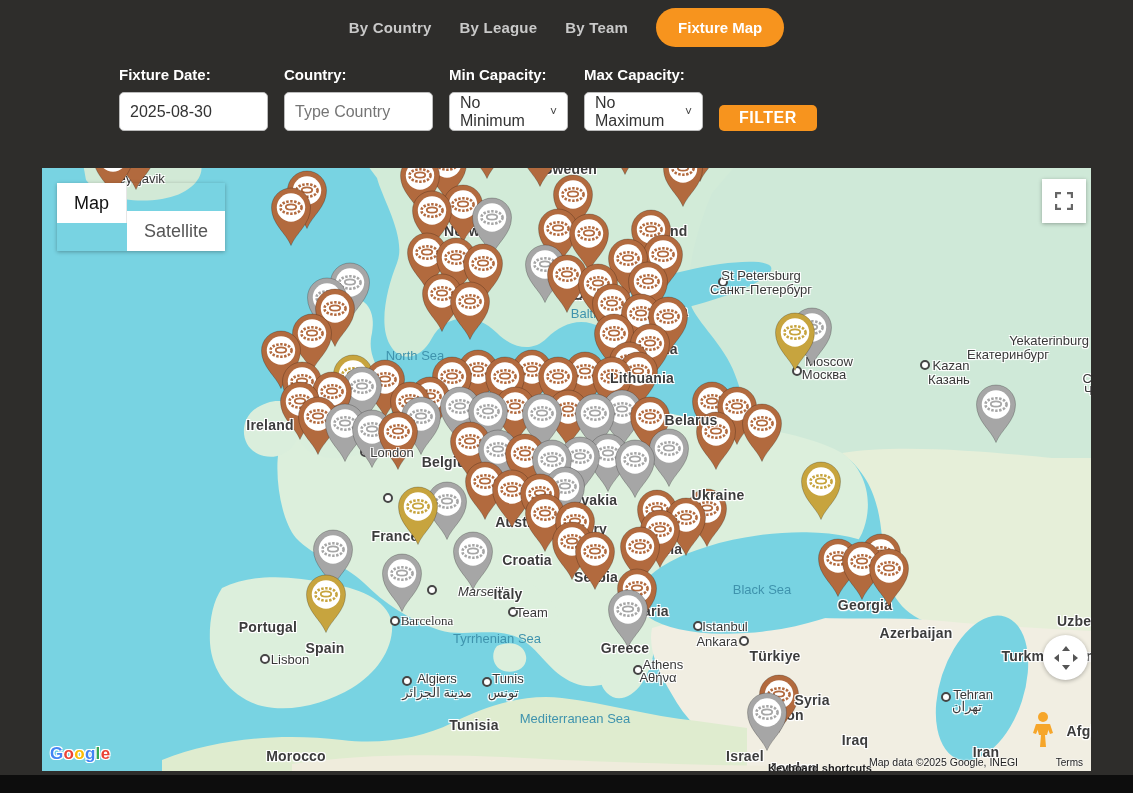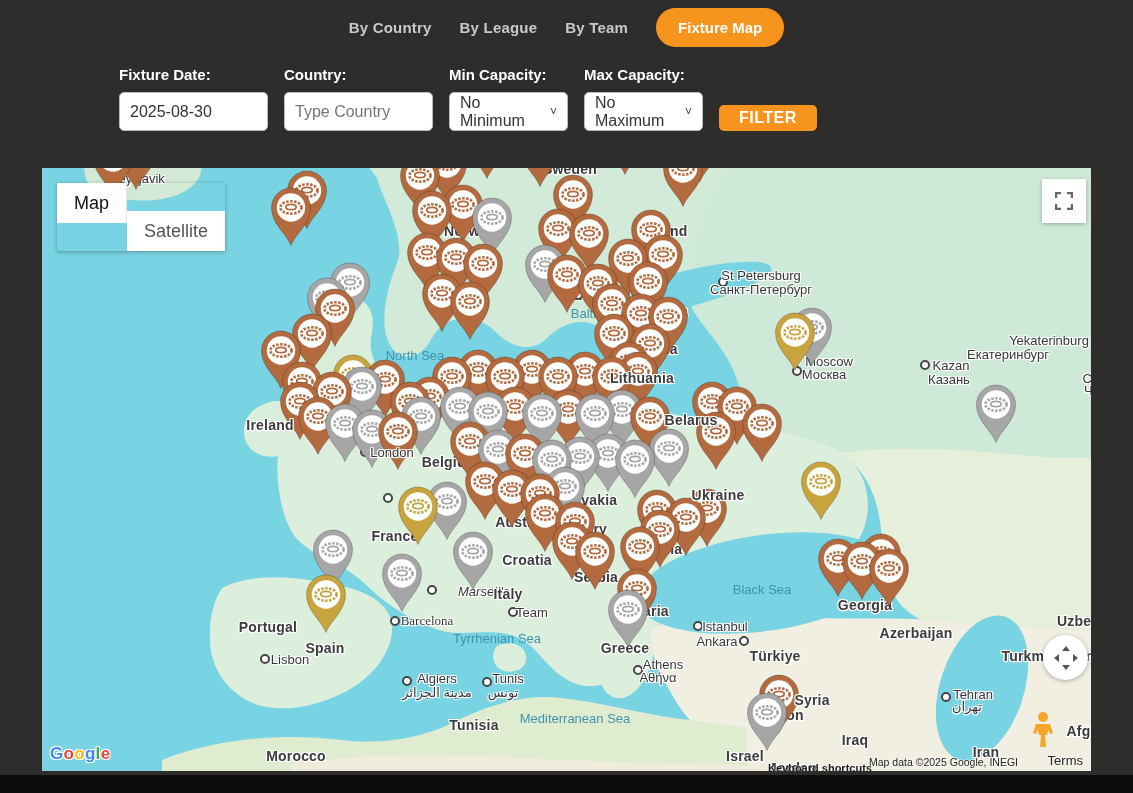--- a/index.html
+++ b/index.html
@@ -45,21 +45,21 @@
   .mt-idle{color:#565656;font-weight:500;margin-top:28px;}
   .fullscreen{position:absolute;right:5px;top:11px;width:44px;height:44px;background:#fff;z-index:20;
     display:flex;align-items:center;justify-content:center;box-shadow:0 1px 4px rgba(0,0,0,.3);cursor:pointer;}
   .pancircle{position:absolute;left:1001px;top:467px;width:45px;height:45px;border-radius:50%;background:#fff;z-index:20;
     box-shadow:0 1px 4px rgba(0,0,0,.3);display:flex;align-items:center;justify-content:center;cursor:pointer;}
   .pegman{position:absolute;left:990px;top:543px;z-index:20;cursor:grab;}
   .glogo{position:absolute;left:8px;bottom:7px;z-index:20;font-size:17px;font-weight:700;letter-spacing:.3px;cursor:pointer;
     text-shadow:-1px -1px 0 #fff,1px -1px 0 #fff,-1px 1px 0 #fff,1px 1px 0 #fff;}
   .attr{position:absolute;right:73px;bottom:3px;z-index:20;font-size:10.5px;color:#222;
     text-shadow:0 0 2px #fff,0 0 2px #fff;}
-  .terms{position:absolute;right:8px;bottom:3px;z-index:20;font-size:13px;color:#222;cursor:pointer;
+  .terms{position:absolute;right:8px;bottom:3px;z-index:20;font-size:10px;color:#222;cursor:pointer;
     text-shadow:0 0 2px #fff,0 0 2px #fff;}
   .kbd{position:absolute;left:726px;bottom:-3px;z-index:20;font-size:11px;font-weight:700;color:#1d1d1d;cursor:pointer;
     text-shadow:0 0 2px #fff;}
 
   .footer-bar{position:absolute;left:0;bottom:0;width:100%;height:18px;background:#0d0d0d;}
 </style>
 </head>
 <body>
 
 <div class="page">

